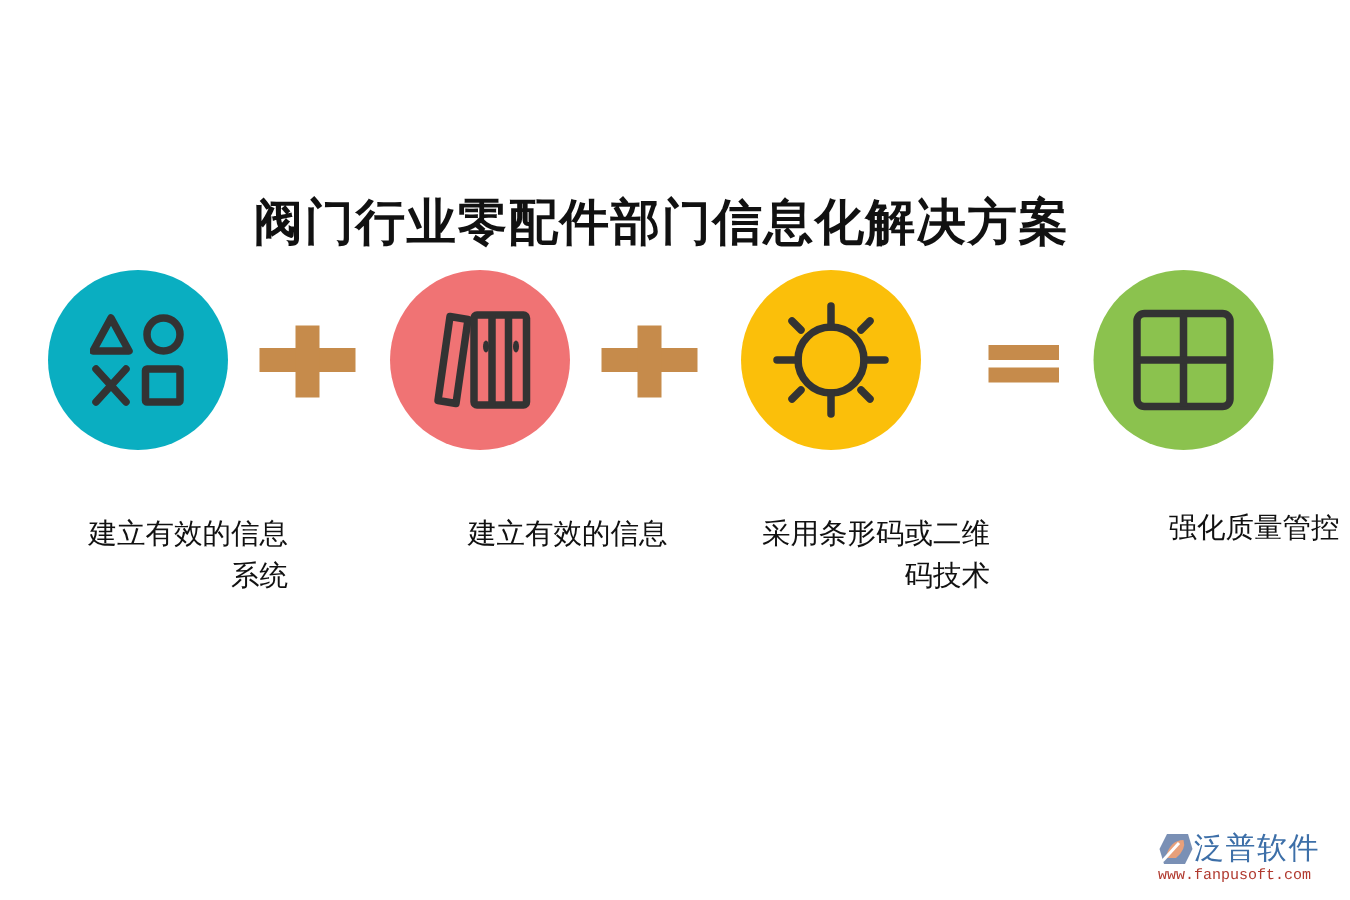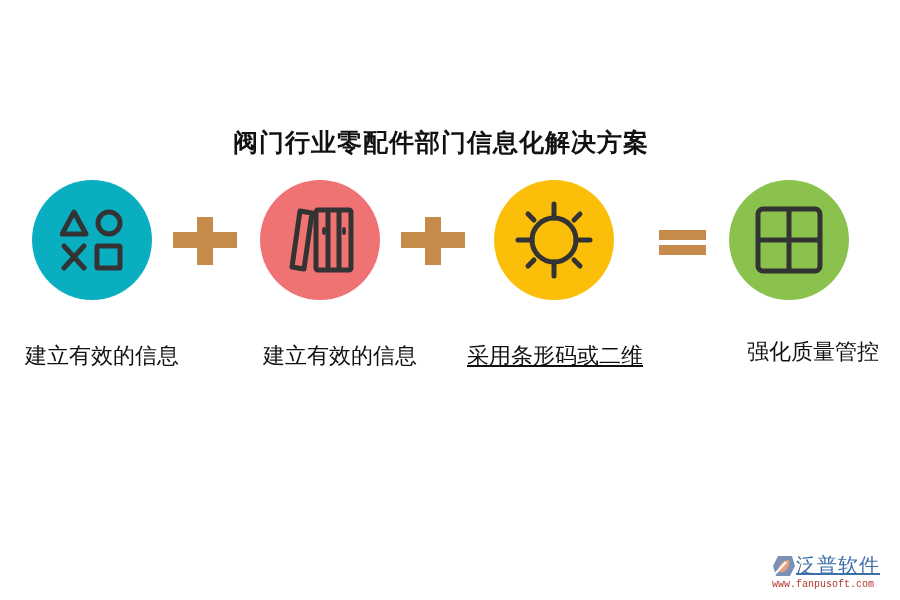--- a/index.html
+++ b/index.html
@@ -2,41 +2,41 @@
 <html><head>
   <meta charset="utf-8">
   <style>
     html, body { margin: 0; padding: 0; }
     body {
       width: 900px; height: 600px; background: #ffffff; position: relative; overflow: hidden;
       font-family: "DejaVu Sans", "Liberation Sans", sans-serif; color: #1a1a1a;
     }
     .title {
       position: absolute; left: 0; width: 900px; top: 126px; text-align: center;
-      font-size: 25px; font-weight: bold; letter-spacing: 1px; color: #111;
+      font-size: 33px; font-weight: bold; letter-spacing: 1px; color: #111;
       padding-left: -20px;
     }
     .title span { display: inline-block; margin-left: -18px; }
     .circle {
       position: absolute; width: 120px; height: 120px; border-radius: 50%;
       display: flex; align-items: center; justify-content: center;
     }
     .circle svg { display: block; }
     .op { position: absolute; }
     .plus-h { position: absolute; background: #c68b4b; }
     .plus-v { position: absolute; background: #c68b4b; }
     .eq-bar { position: absolute; background: #c68b4b; }
     .label {
-      position: absolute; text-align: center; font-size: 22px; line-height: 28px; color: #111;
+      position: absolute; text-align: right; font-size: 19px; line-height: 28px; color: #111;
     }
     .logo {
       position: absolute; left: 770px; top: 552px; width: 125px; height: 45px;
     }
     .logo-text-cn {
-      position: absolute; left: 26px; top: 0px; font-size: 20px; color: #3d6fa8; letter-spacing: 1px; text-decoration: underline;
+      position: absolute; left: 26px; top: 0px; font-size: 20px; color: #3d6fa8; letter-spacing: 1px;
     }
     .logo-text-url {
       position: absolute; left: 2px; top: 27px; font-size: 10px; color: #b0392e;
       font-family: Liberation Mono, monospace;
     }
     .logo-mark { position: absolute; left: 2px; top: 2px; }
   </style>
 </head>
 <body>
 
@@ -103,26 +103,28 @@
     <g fill="none" stroke="#333" stroke-width="5">
       <rect x="4" y="4" width="62" height="62" rx="5"></rect>
       <line x1="35" y1="4" x2="35" y2="66"></line>
       <line x1="4" y1="35" x2="66" y2="35"></line>
     </g>
   </svg>
 </div>
 
 <div class="label" style="left:12px; top:342px; width:180px;">
   <div>建立有效的信息</div>
+  <div>系统</div>
 </div>
 <div class="label" style="left:235px; top:342px; width:210px;">
   <div>建立有效的信息</div>
 </div>
-<div class="label" style="left:450px; top:342px; width:210px;text-decoration:underline;">
+<div class="label" style="left:450px; top:342px; width:210px;">
   <div>采用条形码或二维</div>
+  <div>码技术</div>
 </div>
 <div class="label" style="left:733px; top:338px; width:160px;">
   <div>强化质量管控</div>
 </div>
 
 <div class="logo">
   <svg class="logo-mark" width="24" height="24" viewBox="0 0 24 24">
     <polygon points="6,2 20,2 23,12 18,22 4,22 1,12" fill="#7a90b5"></polygon>
     <path d="M5,18 Q8,6 17,6 Q19,12 12,18 Z" fill="#e8a07a"></path>
     <path d="M3,20 L14,8" stroke="#fff" stroke-width="2"></path>

